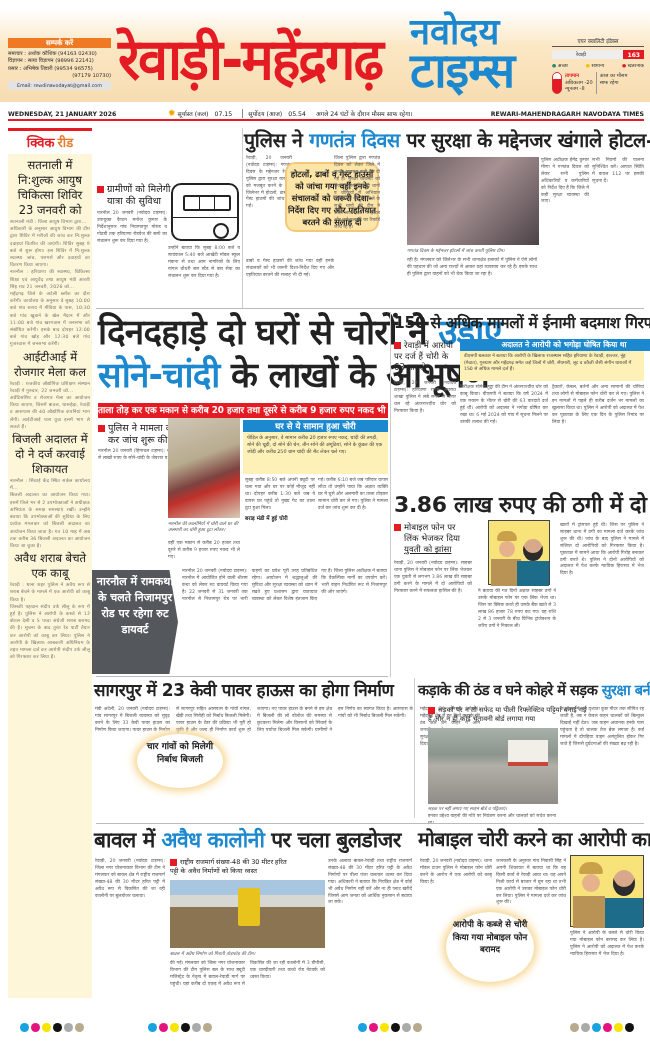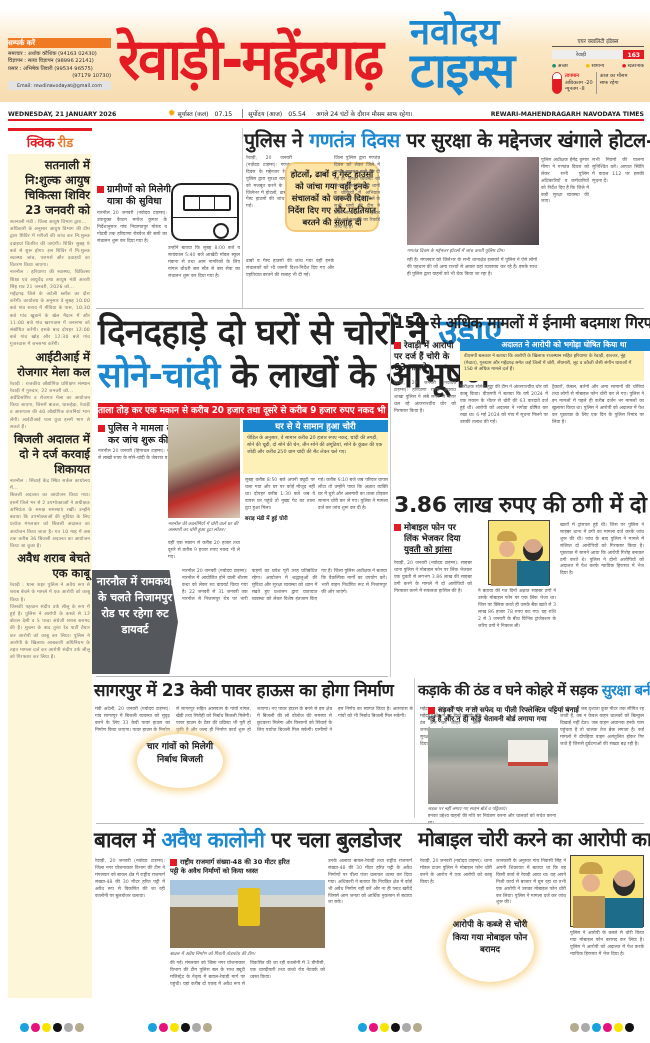--- a/index.html
+++ b/index.html
@@ -1,43 +1,43 @@
 <!DOCTYPE html>
 <html><head>
 <meta charset="utf-8">
 <style>
 *{box-sizing:border-box;margin:0;padding:0}
 body{width:650px;height:1043px;background:#fff;font-family:"DejaVu Sans",sans-serif;color:#222;position:relative;overflow:hidden}
 .abs{position:absolute}
 .masthead{left:0;top:10px;width:650px;height:92px;background:linear-gradient(180deg,#fff 0%,#fbe7c4 40%,#f7dcb0 100%)}
 .contact{left:8px;top:38px;width:103px;font-size:5.2px;line-height:7.3px;color:#333}
-.contact .hd{background:#f07a24;color:#fff;font-weight:bold;font-size:7px;height:10px;line-height:10px;margin-bottom:2px}
+.contact .hd{background:#f07a24;color:#fff;font-weight:bold;text-align:center;font-size:7px;height:10px;line-height:10px;margin-bottom:2px}
 .contact .email{background:#e3e3e3;margin-top:2px;text-align:center;padding:1px 0;font-size:4.8px}
 .title-red{left:118px;top:30px;font-family:"DejaVu Sans",sans-serif;font-weight:bold;font-size:54px;color:#e51b23;letter-spacing:-2px;line-height:60px;transform:scaleY(1.05)}
 .title-blue1{left:410px;top:12px;font-weight:bold;font-size:36px;color:#1c88cf;line-height:40px}
 .title-blue2{left:410px;top:42px;font-weight:bold;font-size:48px;color:#1c88cf;line-height:56px;letter-spacing:-1px}
 .aqi{left:552px;top:37px;width:92px;font-size:5px;color:#333}
 .aqi .t{text-align:center;border-bottom:1px solid #555;padding-bottom:1px;font-size:5.5px}
 .aqi .city{display:flex;justify-content:space-between;background:#eee;margin-top:3px;height:9px;line-height:9px;padding-left:24px}
 .aqi .city .v{background:#e51b23;color:#fff;font-weight:bold;padding:0 4px;font-size:6px}
 .aqi .leg{display:flex;justify-content:space-between;margin-top:3px;font-size:4.8px}
 .aqi .weather{display:flex;margin-top:4px;gap:3px}
 .therm{width:10px;height:22px;border-radius:5px;background:linear-gradient(#fff 0 30%,#e51b23 30%);border:1px solid #c33}
 .dateline{left:8px;top:107px;width:636px;height:14px;border-bottom:2px solid #e51b23;display:flex;align-items:center;font-size:6.2px;font-weight:bold;color:#222}
 .dateline span{white-space:nowrap}
 .col-left{left:8px;top:128px;width:84px;height:870px;background:#fdf6d8;font-size:4.6px;line-height:7.2px;color:#444;padding:0 2px;overflow:hidden}
 .quick{background:#fff;border-top:3px solid #e51b23;height:26px;display:flex;align-items:center;justify-content:center;font-weight:bold;font-size:13px;color:#e51b23;margin:0 -2px 4px}
 .quick b{color:#e51b23}
 .quick i{font-style:normal;color:#e57d30;margin-left:3px}
-.lh{font-weight:bold;color:#222;text-align:right;line-height:15px;font-size:11.5px}
+.lh{font-weight:normal;color:#222;text-align:center;line-height:15px;font-size:11.5px}
 .lh.s{font-size:10px;line-height:13px}
 .filler{color:#777;letter-spacing:.2px;text-align:justify}
 h1,h2,h3{font-family:"DejaVu Sans",sans-serif;font-weight:bold;color:#222;white-space:nowrap}
 .h-bus{left:95px;top:128px;font-size:18.5px;line-height:24px;letter-spacing:-.3px}
-.sub{color:#222;font-weight:bold;font-size:9.5px;line-height:12px}
+.sub{color:#222;font-weight:normal;font-size:9.5px;line-height:12px}
 .sub .sq{display:inline-block;width:7px;height:7px;background:#e51b23;margin-right:3px;vertical-align:middle}
 .txt{font-size:4.7px;line-height:6.9px;color:#666;text-align:justify}
 .bus-img{left:171px;top:183px;width:68px;height:58px;border:2px solid #222;border-radius:10px;background:#fff}
 .h-police{left:244px;top:128px;font-size:19.5px;line-height:26px;letter-spacing:-.3px}
 .blue{color:#1c88cf}
 .hotel-box{left:287px;top:164px;width:90px;height:66px;background:#fde5a8;border-radius:8px;box-shadow:0 0 0 2px #f3c978;font-size:8.3px;font-weight:bold;color:#222;text-align:center;line-height:12px;padding-top:4px}
 .photo{background:linear-gradient(135deg,#6b5e62,#a69092 45%,#4b4348);}
 .cap{font-size:4.6px;color:#555;font-style:italic}
 .h-big1{left:98px;top:310px;font-size:35px;line-height:44px;letter-spacing:-.8px}
 .h-big2{left:98px;top:353px;font-size:35px;line-height:44px;letter-spacing:-.8px}

